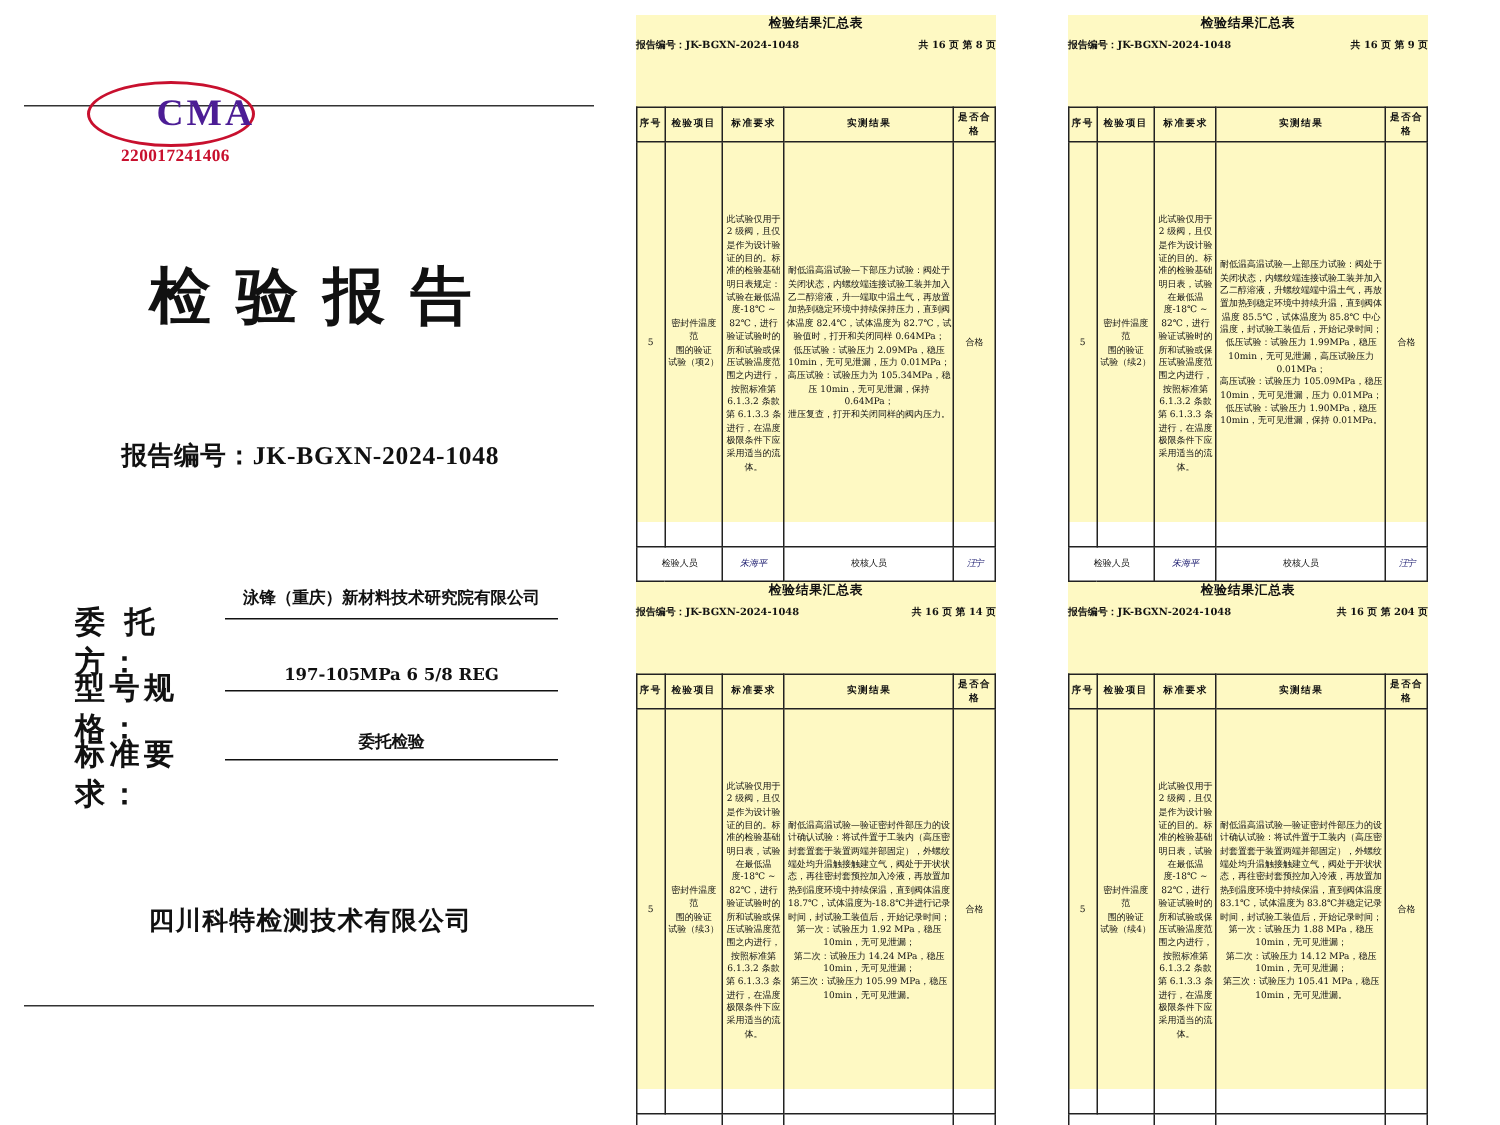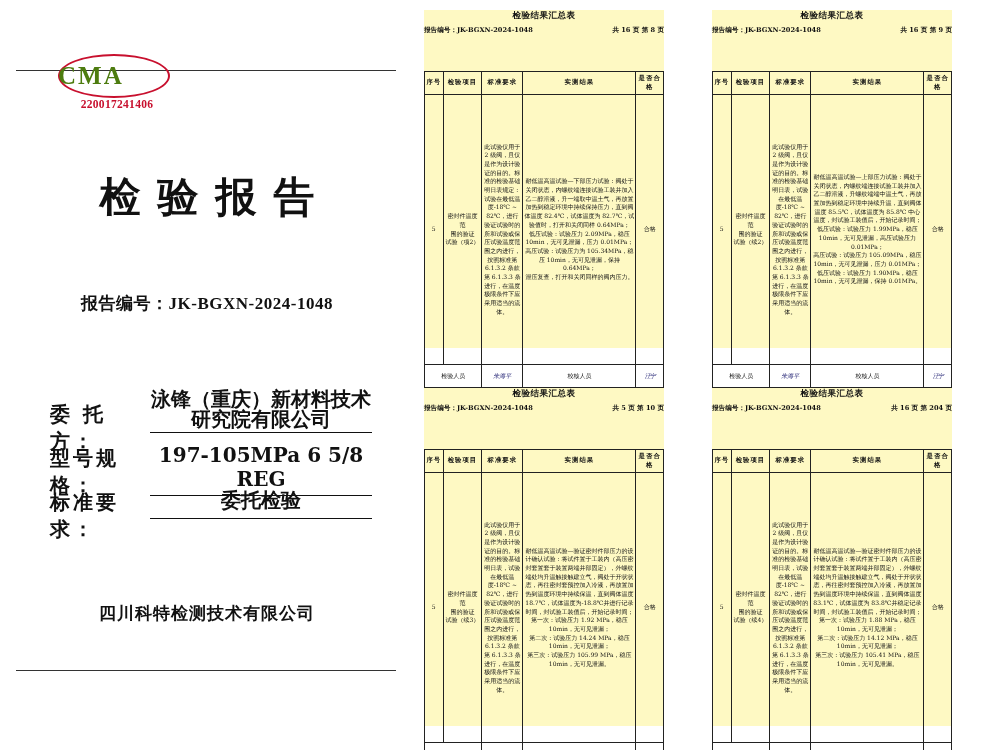--- a/index.html
+++ b/index.html
@@ -27,22 +27,22 @@
   .cma-logo{
     position:absolute;left:50px;top:12px;width:118px;height:60px;
   }
   .cma-oval{
     position:absolute;left:0;top:0;width:112px;height:44px;
     border:2.5px solid #c8102e;border-radius:50%/50%;
     box-sizing:border-box;
   }
   .cma-text{
     position:absolute;left:0;top:0;width:112px;height:44px;
-    line-height:44px;text-align:left;
-    color:#4d7c0f;font-weight:bold;font-size:25px;
+    line-height:44px;text-align:right;
+    color:#4c1d95;font-weight:bold;font-size:25px;
     letter-spacing:2px;font-family:"Liberation Serif",serif;
   }
   .cma-num{
     position:absolute;left:-4px;top:44px;width:126px;text-align:center;
     color:#c8102e;font-size:11.5px;font-weight:bold;letter-spacing:0.3px;
   }
 
   .title-cn{
     position:absolute;left:0;top:128px;width:398px;text-align:center;
     font-size:41px;font-weight:bold;letter-spacing:17px;
@@ -63,21 +63,21 @@
   .field-row{
     position:relative;height:44px;
   }
   .field-label{
     position:absolute;left:0;top:4px;width:96px;
     font-size:20px;font-weight:bold;letter-spacing:3px;
     font-family:"DejaVu Serif",serif;
   }
   .field-value{
     position:absolute;left:100px;top:2px;width:222px;
-    text-align:center;font-size:20px;font-weight:bold;
+    text-align:center;font-size:11px;font-weight:bold;
     border-bottom:1.4px solid #111;padding-bottom:4px;
     font-family:"DejaVu Serif",serif;
   }
   .field-value.two-line{top:-8px;line-height:20px;padding-bottom:3px;}
   .company{
     position:absolute;left:0;top:560px;width:398px;text-align:center;
     font-size:17px;font-weight:bold;letter-spacing:1px;
     font-family:"DejaVu Serif",serif;
   }
 
@@ -245,21 +245,21 @@
           <td class="sig-script">汪宁</td>
         </tr>
       </tbody>
     </table>
   </div>
 
   <div class="sheet" style="left:424px;top:388px;width:240px;height:338px;">
     <div class="sheet-title">检验结果汇总表</div>
     <div class="sheet-meta">
       <span class="left">报告编号：JK-BGXN-2024-1048</span>
-      <span class="right">共 5 页 第 10 页</span>
+      <span class="right">共 16 页 第 14 页</span>
     </div>
     <table class="rt">
       <thead>
         <tr>
           <td class="col-no">序号</td>
           <td class="col-item">检验项目</td>
           <td class="col-std">标准要求</td>
           <td class="col-res">实测结果</td>
           <td class="col-ok">是否合格</td>
         </tr>

